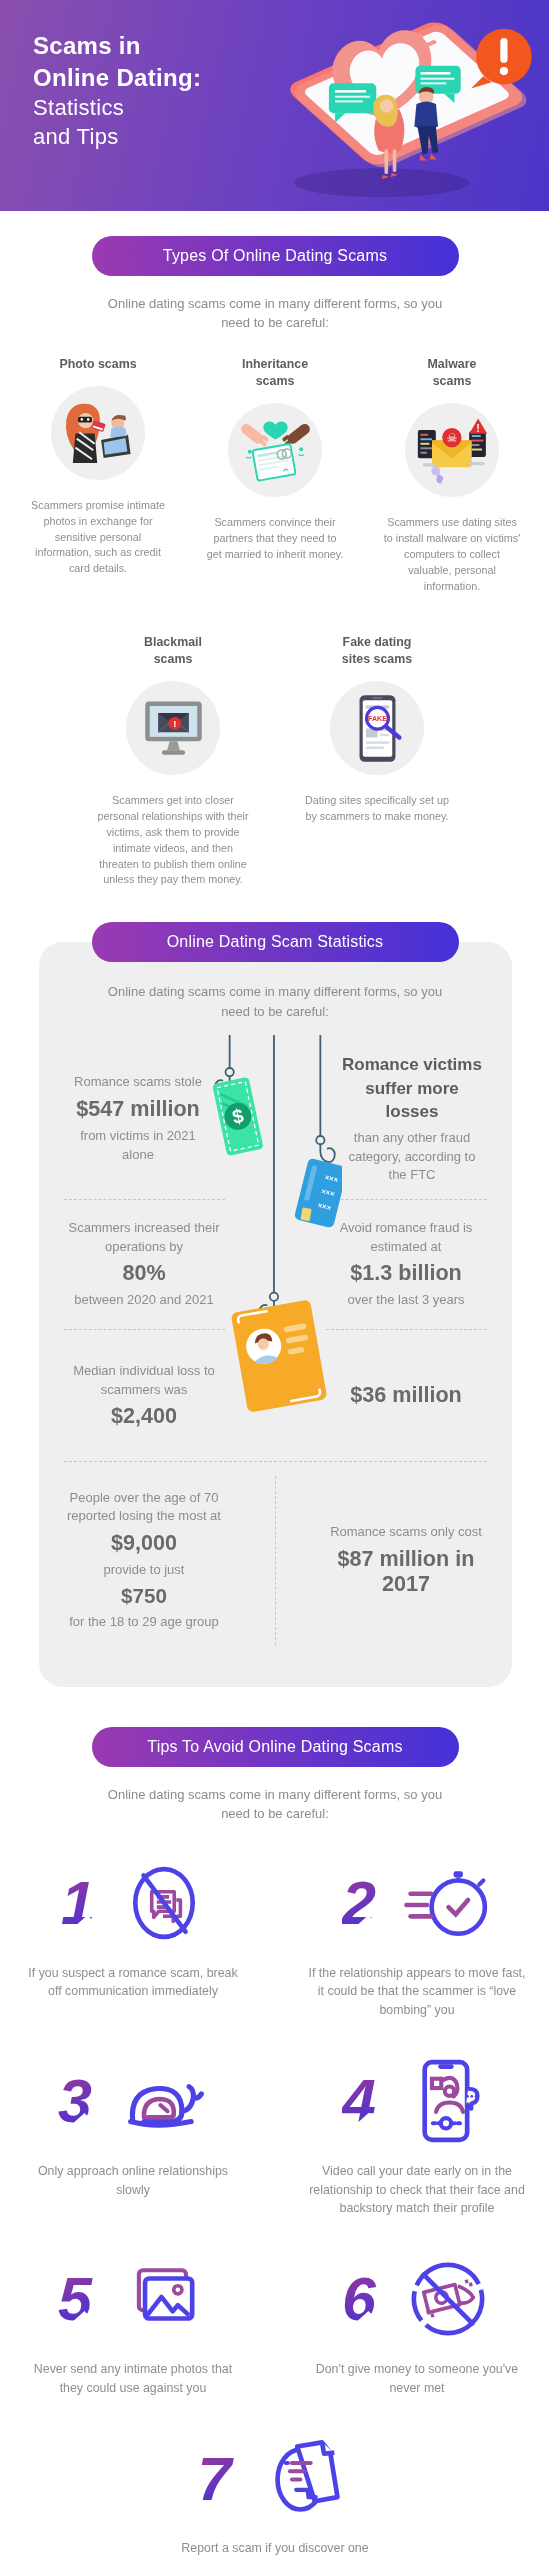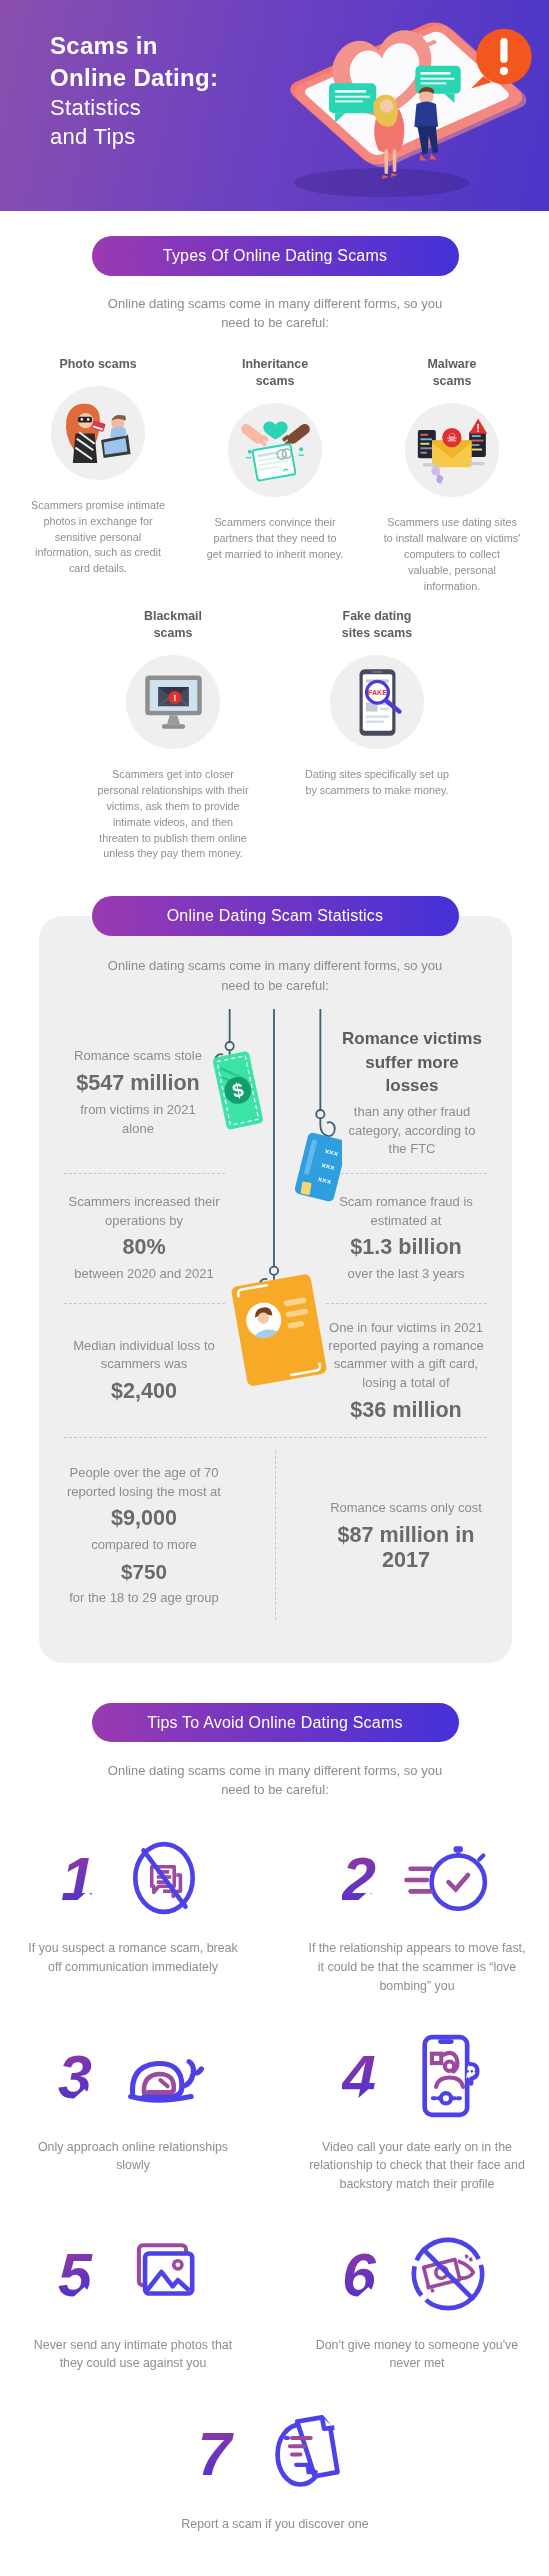--- a/index.html
+++ b/index.html
@@ -1,33 +1,33 @@
 <!DOCTYPE html>
 <html style="font-size:8.2px"><head>
 <meta charset="utf-8">
 <style>
   html,body{margin:0;padding:0;background:#fff;}
   body{width:550px;font-family:"Liberation Sans",sans-serif;-webkit-font-smoothing:antialiased;}
   .page{width:550px;min-height:2814px;overflow:hidden;}
 
   
   .header{position:relative;height:211px;background:linear-gradient(102deg,#8a4fae 0%,#6b41c1 48%,#4b35c8 100%);overflow:hidden;}
-  .header-title{position:absolute;left:50px;top:30px;color:#fff;}
+  .header-title{position:absolute;left:33px;top:30px;color:#fff;}
   .tl{display:block;font-size:24px;font-weight:800;line-height:1.32;letter-spacing:0.3px;}
   .tl.light{font-weight:300;font-size:22px;}
   .header-art{position:absolute;right:9.3px;top:5.2px;}
 
   
   .intro{width:422px;margin:23px auto 0;text-align:center;color:#7e7e7e;font-size:13px;line-height:1.42;font-weight:300;}
   .pill{width:367px;margin:25px auto 8px;background:linear-gradient(90deg,#9a3ab1 0%,#4431d8 100%);border-radius:25px;color:#fff;text-align:center;font-size:16px;font-weight:300;padding:10.8px 0;letter-spacing:0.2px;}
   .subtitle{width:361px;margin:18.5px auto 0;text-align:center;color:#8c8c8c;font-size:13px;line-height:1.48;font-weight:300;}
 
   
   .cards-row{display:flex;justify-content:center;gap:37px;margin-top:23px;}
-  .cards-row.second{margin-top:13px;gap:49px;}
+  .cards-row.second{margin-top:39px;gap:49px;}
   .card{width:140px;text-align:center;}
   .card h3{color:#5d5d5d;font-size:12.4px;font-weight:700;line-height:1.38;margin:0 auto 13.4px;width:88px;}
   .circle{width:94px;height:94px;border-radius:50%;background:#efefef;margin:0 auto 17.5px;display:flex;align-items:center;justify-content:center;overflow:hidden;}
   .card p{color:#8f8f8f;font-size:10.8px;line-height:1.48;margin:0;font-weight:300;}
   .card.wide{width:155px;}
 
   
   .stats-section{margin-top:34px;}
   .stats-pill{position:relative;z-index:2;margin-bottom:-19.6px;}
   .panel{width:473px;margin:0 auto;background:#efefef;border-radius:24px;padding:40px 25px 29px;position:relative;box-sizing:border-box;}
@@ -337,49 +337,48 @@
           </div>
 
         <div class="stat-row r2">
           <div class="stat-cell">
             <span class="s-pre">Scammers increased their operations by</span>
             <span class="s-big">80%</span>
             <span class="s-post">between 2020 and 2021</span>
           </div>
           <div class="mid-gap"></div>
           <div class="stat-cell">
-            <span class="s-pre">Scam romance fraud is estimated at</span>
+            <span class="s-pre">Avoid romance fraud is estimated at</span>
             <span class="s-big">$1.3 billion</span>
             <span class="s-post">over the last 3 years</span>
           </div>
         </div>
         <div class="sep">
             <div class="seg"></div>
             <div class="gap"></div>
             <div class="seg"></div>
           </div>
 
         <div class="stat-row r3">
           <div class="stat-cell">
             <span class="s-pre">Median individual loss to scammers was</span>
             <span class="s-big">$2,400</span>
           </div>
           <div class="mid-gap"></div>
           <div class="stat-cell">
-            <span class="s-pre">One in four victims in 2021 reported paying a romance scammer with a gift card, losing a total of</span>
             <span class="s-big">$36 million</span>
           </div>
         </div>
         <div class="sep full"></div>
 
         <div class="stat-row r4">
           <div class="stat-cell">
             <span class="s-pre">People over the age of 70 reported losing the most at</span>
             <span class="s-big">$9,000</span>
-            <span class="s-mid">compared to more</span>
+            <span class="s-mid">provide to just</span>
             <span class="s-big sm">$750</span>
             <span class="s-post">for the 18 to 29 age group</span>
           </div>
           <div class="mid-rule">
               <i></i>
             </div>
           <div class="stat-cell">
             <span class="s-pre">Romance scams only cost</span>
             <span class="s-big">$87 million in 2017</span>
           </div>

